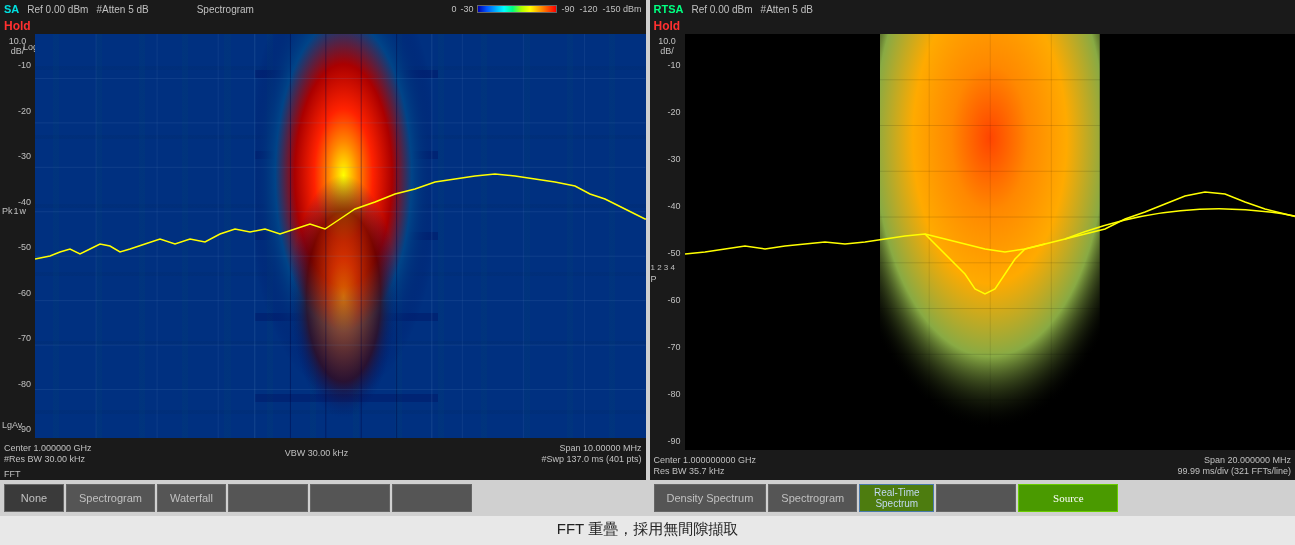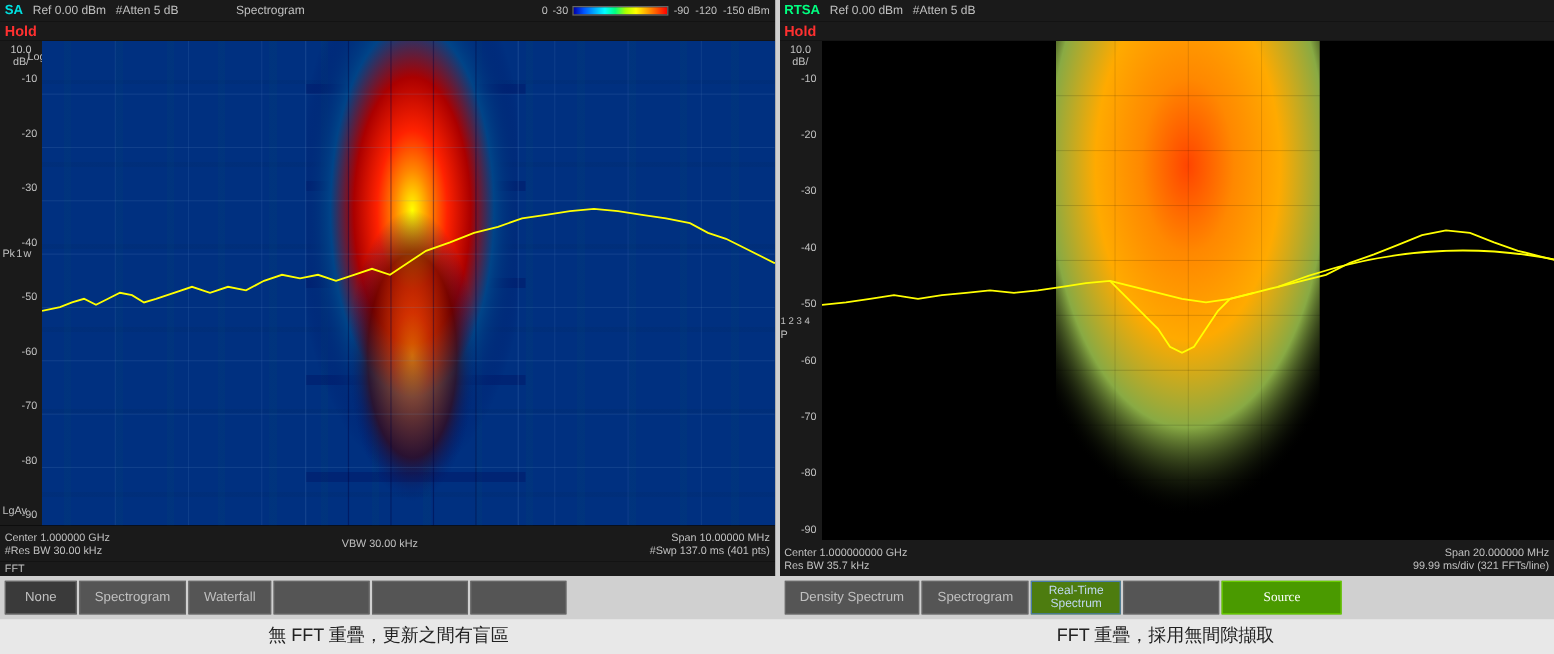--- a/index.html
+++ b/index.html
@@ -499,17 +499,16 @@
       <button class="btn-real-time">
         <div>Real-Time</div>
         <div>Spectrum</div>
       </button>
       <div class="spacer-btn"></div>
       <button class="btn btn-green" style="min-width:100px;font-family:Liberation Serif, serif;">Source</button>
     </div>
   </div>
 
   <div class="caption-row">
-    <div class="caption">無 FFT 重疊，更新之間有盲區</div>
     <div class="caption">FFT 重疊，採用無間隙擷取</div>
   </div>
 
 </div>
 
 </body></html>

